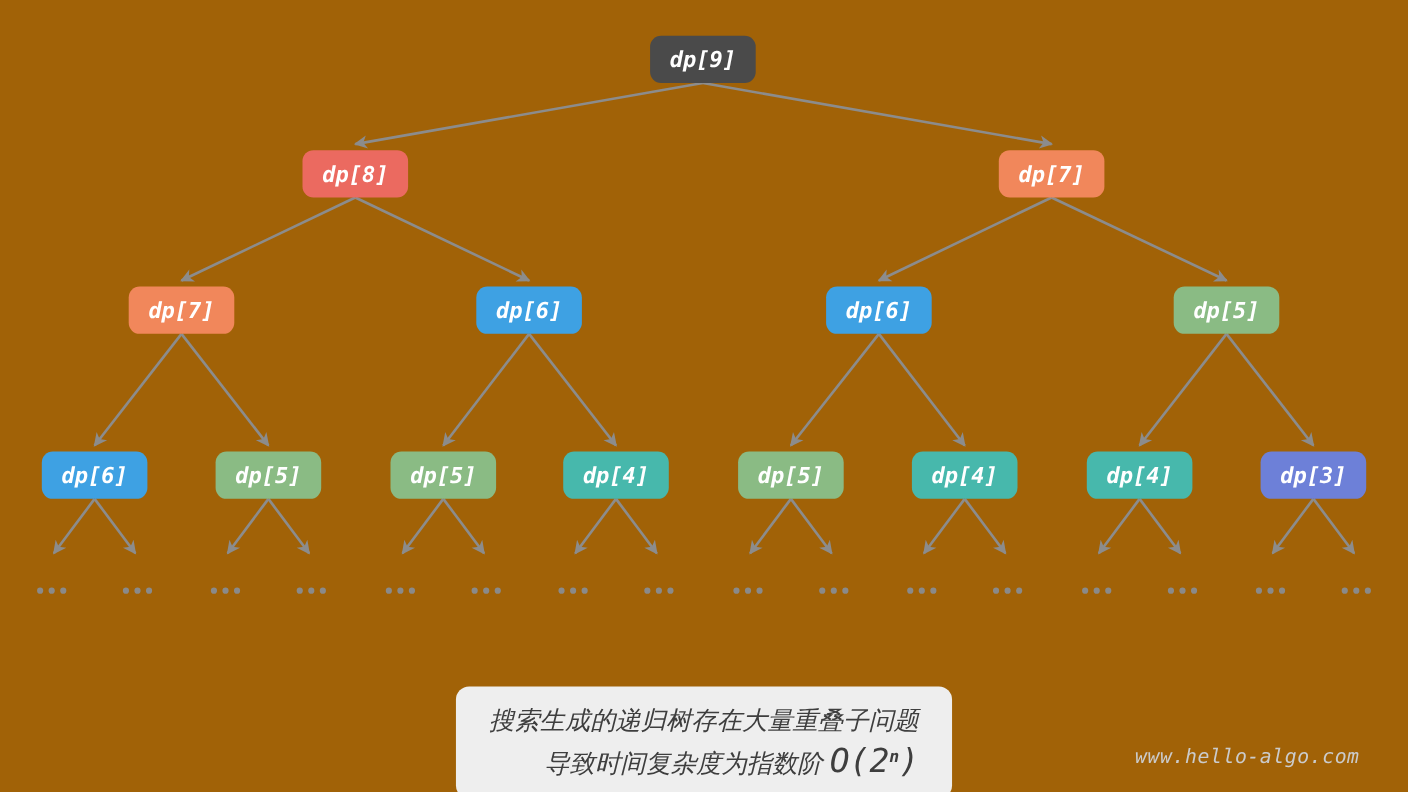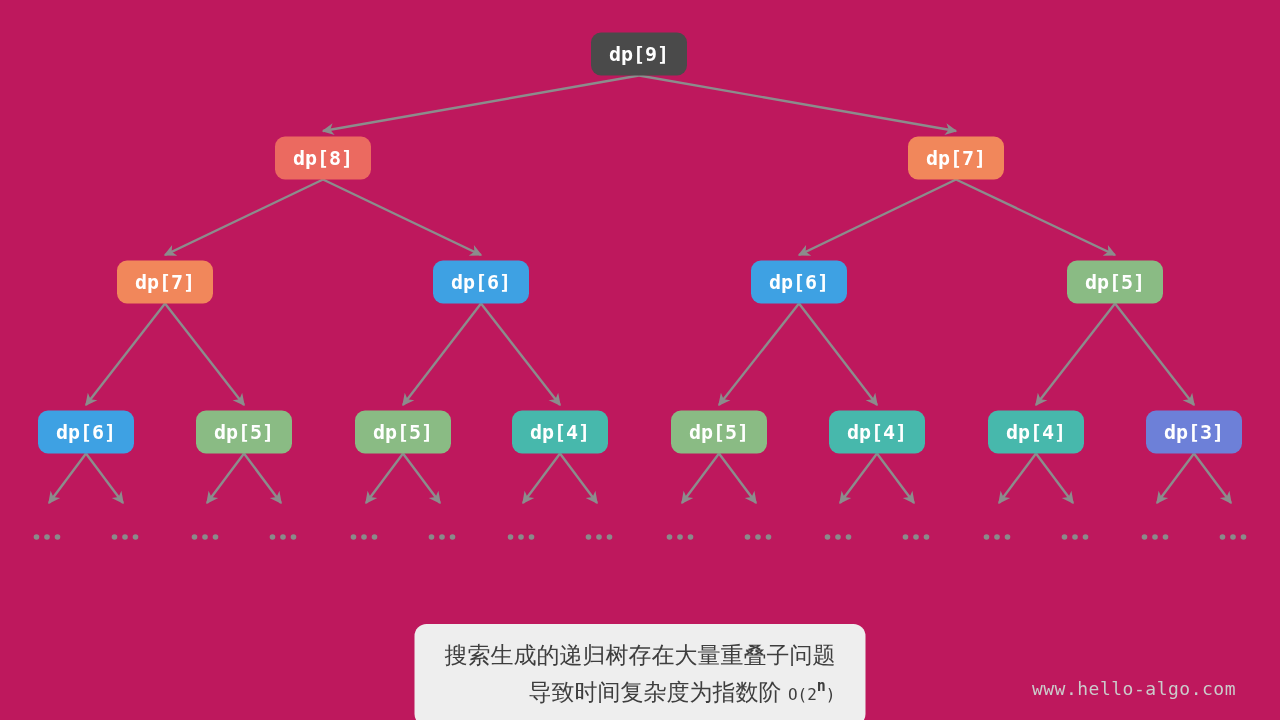--- a/index.html
+++ b/index.html
@@ -26,21 +26,21 @@
     color: #3e3e3e;
     border-radius: 12px;
     padding: 13px 30px;
     text-align: right;
     font-size: 23px;
     line-height: 37px;
     white-space: nowrap;
   }
   .formula {
     font-family: "DejaVu Sans Mono", monospace;
-    font-size: 16px;
+    font-size: 30px;
   }
   .formula-sup {
     font-family: "DejaVu Sans Mono", monospace;
     font-weight: bold;
     font-size: 15px;
     vertical-align: 9px;
     line-height: 0;
   }
   .watermark {
     position: absolute;
@@ -48,21 +48,21 @@
     top: 678px;
     font-family: "DejaVu Sans Mono", monospace;
     font-size: 18px;
     color: #cbcbcb;
     letter-spacing: 0.5px;
   }
 </style>
 </head>
 <body>
 
-<div id="canvas" style="background: #be185d;">
+<div id="canvas" style="background: #a16207; font-style: italic;">
 
   <svg id="tree-svg" width="1280" height="720" viewBox="0 0 1280 720">
     <defs>
       <marker id="arrowhead" viewBox="0 0 10 10" refX="8.5" refY="5" markerWidth="5.6" markerHeight="5.6" orient="auto">
         <path id="arrowhead-path" d="M 0.5 0.5 L 9.5 5 L 0.5 9.5 L 3 5 Z" fill="#8c8c8c"></path>
       </marker>
     </defs>
     <g id="edge-layer">
         <line x1="639" y1="75.5" x2="323" y2="131" stroke="#8c8c8c" stroke-width="2.4" marker-end="url(#arrowhead)"></line>
         <line x1="639" y1="75.5" x2="956" y2="131" stroke="#8c8c8c" stroke-width="2.4" marker-end="url(#arrowhead)"></line>

